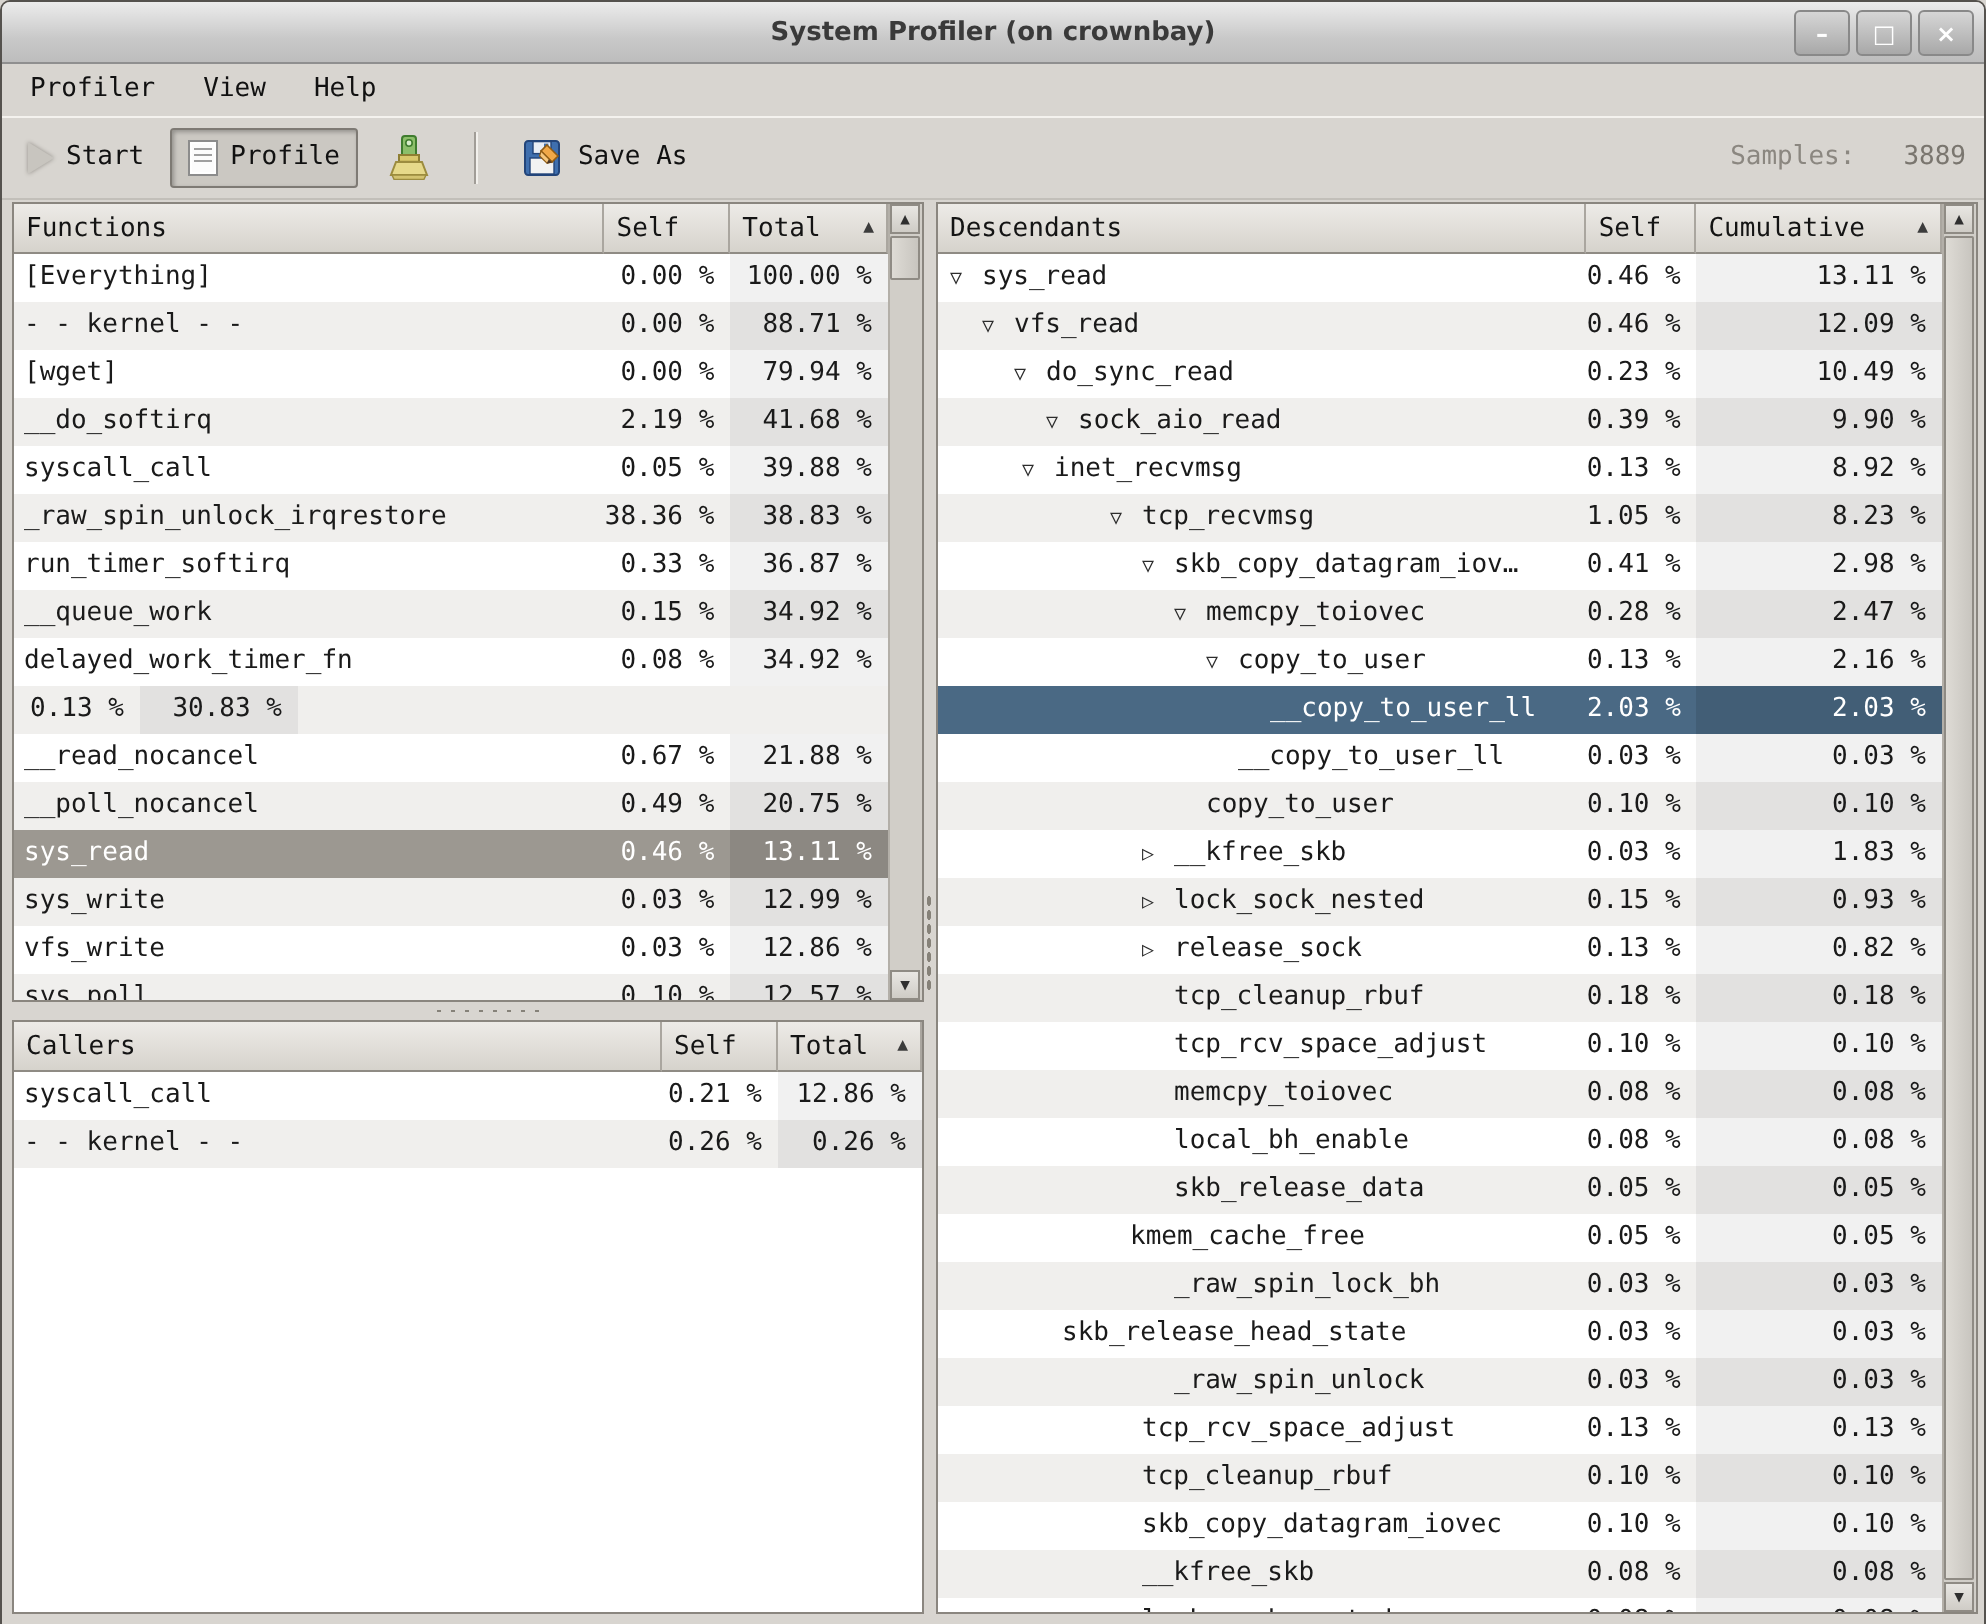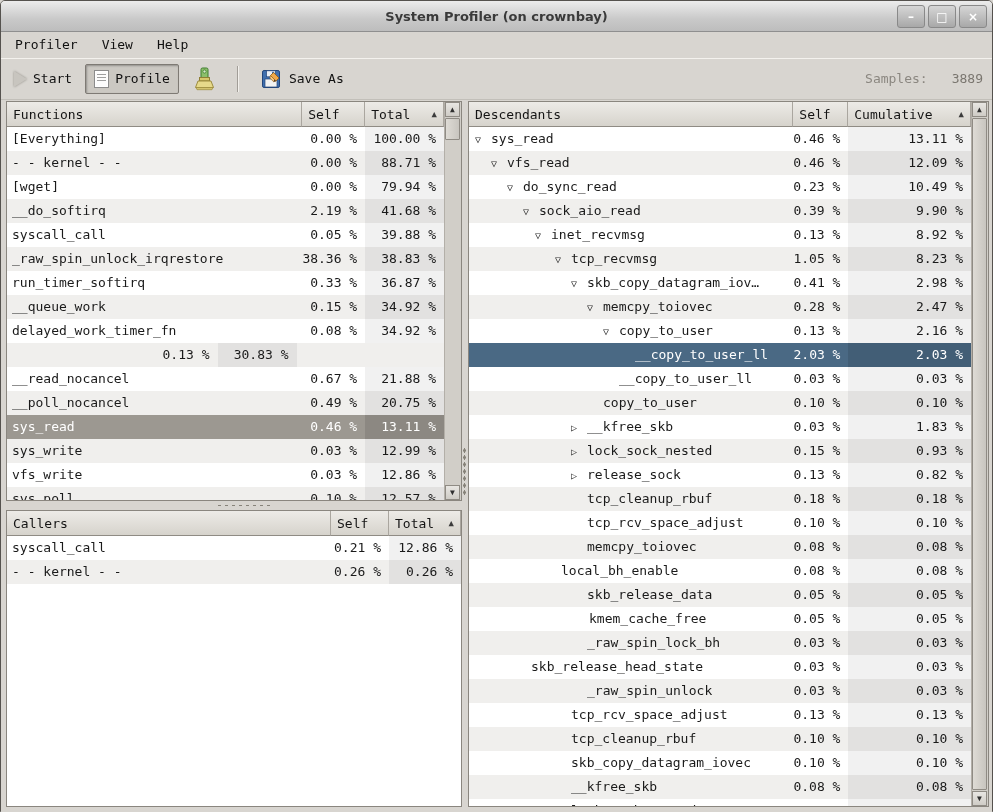--- a/index.html
+++ b/index.html
@@ -63,21 +63,21 @@
   .table-area{flex:1;display:flex;flex-direction:column;overflow:hidden;}
   .hdr{display:flex;height:25px;flex:none;}
   .hdr-cell{
     box-sizing:border-box;height:25px;display:flex;align-items:center;
     padding:12px 6px;background:linear-gradient(#edebe7,#d6d3cc);
     border-right:1px solid #aaa69f;border-bottom:1px solid #8f8b84;
     color:#141414;white-space:nowrap;overflow:hidden;
   }
   .hdr-cell .sort-arrow{margin-left:auto;font-size:9px;color:#3c3c3c;padding-left:6px;}
   .rows{flex:1;overflow:hidden;}
-  .row{display:flex;height:24px;line-height:24px;background:#ffffff;white-space:nowrap;justify-content:center;}
+  .row{display:flex;height:24px;line-height:24px;background:#ffffff;white-space:nowrap;}
   .row.alt{background:#f0efed;}
   .cell{box-sizing:border-box;overflow:hidden;white-space:nowrap;}
   .cell.name{padding-left:5px;}
   .cell.num{text-align:right;padding-right:8px;}
   .cell.sorted{background:rgba(0,0,0,0.055);}
   .row.sel-gray{background:#9c9891;color:#ffffff;}
   .row.sel-blue{background:#4a6984;color:#ffffff;}
   .row.sel-gray .cell.sorted,.row.sel-blue .cell.sorted{background:rgba(0,0,0,0.10);}
 
   
@@ -362,21 +362,21 @@
               <span class="cell name c-name" style="padding-left: 38px;"><span class="expander">▽</span><span>do_sync_read</span></span>
               <span class="cell num c-self">0.23 %</span>
               <span class="cell num c-total sorted">10.49 %</span>
             </div>
             <div class="row alt">
               <span class="cell name c-name" style="padding-left: 54px;"><span class="expander">▽</span><span>sock_aio_read</span></span>
               <span class="cell num c-self">0.39 %</span>
               <span class="cell num c-total sorted">9.90 %</span>
             </div>
             <div class="row">
-              <span class="cell name c-name" style="padding-left: 66px;"><span class="expander">▽</span><span>inet_recvmsg</span></span>
+              <span class="cell name c-name" style="padding-left: 42px;"><span class="expander">▽</span><span>inet_recvmsg</span></span>
               <span class="cell num c-self">0.13 %</span>
               <span class="cell num c-total sorted">8.92 %</span>
             </div>
             <div class="row alt">
               <span class="cell name c-name" style="padding-left: 86px;"><span class="expander">▽</span><span>tcp_recvmsg</span></span>
               <span class="cell num c-self">1.05 %</span>
               <span class="cell num c-total sorted">8.23 %</span>
             </div>
             <div class="row">
               <span class="cell name c-name" style="padding-left: 102px;"><span class="expander">▽</span><span>skb_copy_datagram_iov…</span></span>
@@ -432,31 +432,31 @@
               <span class="cell name c-name" style="padding-left: 102px;"><span class="expander"></span><span>tcp_rcv_space_adjust</span></span>
               <span class="cell num c-self">0.10 %</span>
               <span class="cell num c-total sorted">0.10 %</span>
             </div>
             <div class="row alt">
               <span class="cell name c-name" style="padding-left: 102px;"><span class="expander"></span><span>memcpy_toiovec</span></span>
               <span class="cell num c-self">0.08 %</span>
               <span class="cell num c-total sorted">0.08 %</span>
             </div>
             <div class="row">
-              <span class="cell name c-name" style="padding-left: 76px;"><span class="expander"></span><span>local_bh_enable</span></span>
+              <span class="cell name c-name" style="padding-left: 102px;"><span class="expander"></span><span>local_bh_enable</span></span>
               <span class="cell num c-self">0.08 %</span>
               <span class="cell num c-total sorted">0.08 %</span>
             </div>
             <div class="row alt">
               <span class="cell name c-name" style="padding-left: 102px;"><span class="expander"></span><span>skb_release_data</span></span>
               <span class="cell num c-self">0.05 %</span>
               <span class="cell num c-total sorted">0.05 %</span>
             </div>
             <div class="row">
-              <span class="cell name c-name" style="padding-left: 104px;"><span class="expander"></span><span>kmem_cache_free</span></span>
+              <span class="cell name c-name" style="padding-left: 80px;"><span class="expander"></span><span>kmem_cache_free</span></span>
               <span class="cell num c-self">0.05 %</span>
               <span class="cell num c-total sorted">0.05 %</span>
             </div>
             <div class="row alt">
               <span class="cell name c-name" style="padding-left: 102px;"><span class="expander"></span><span>_raw_spin_lock_bh</span></span>
               <span class="cell num c-self">0.03 %</span>
               <span class="cell num c-total sorted">0.03 %</span>
             </div>
             <div class="row">
               <span class="cell name c-name" style="padding-left: 46px;"><span class="expander"></span><span>skb_release_head_state</span></span>

